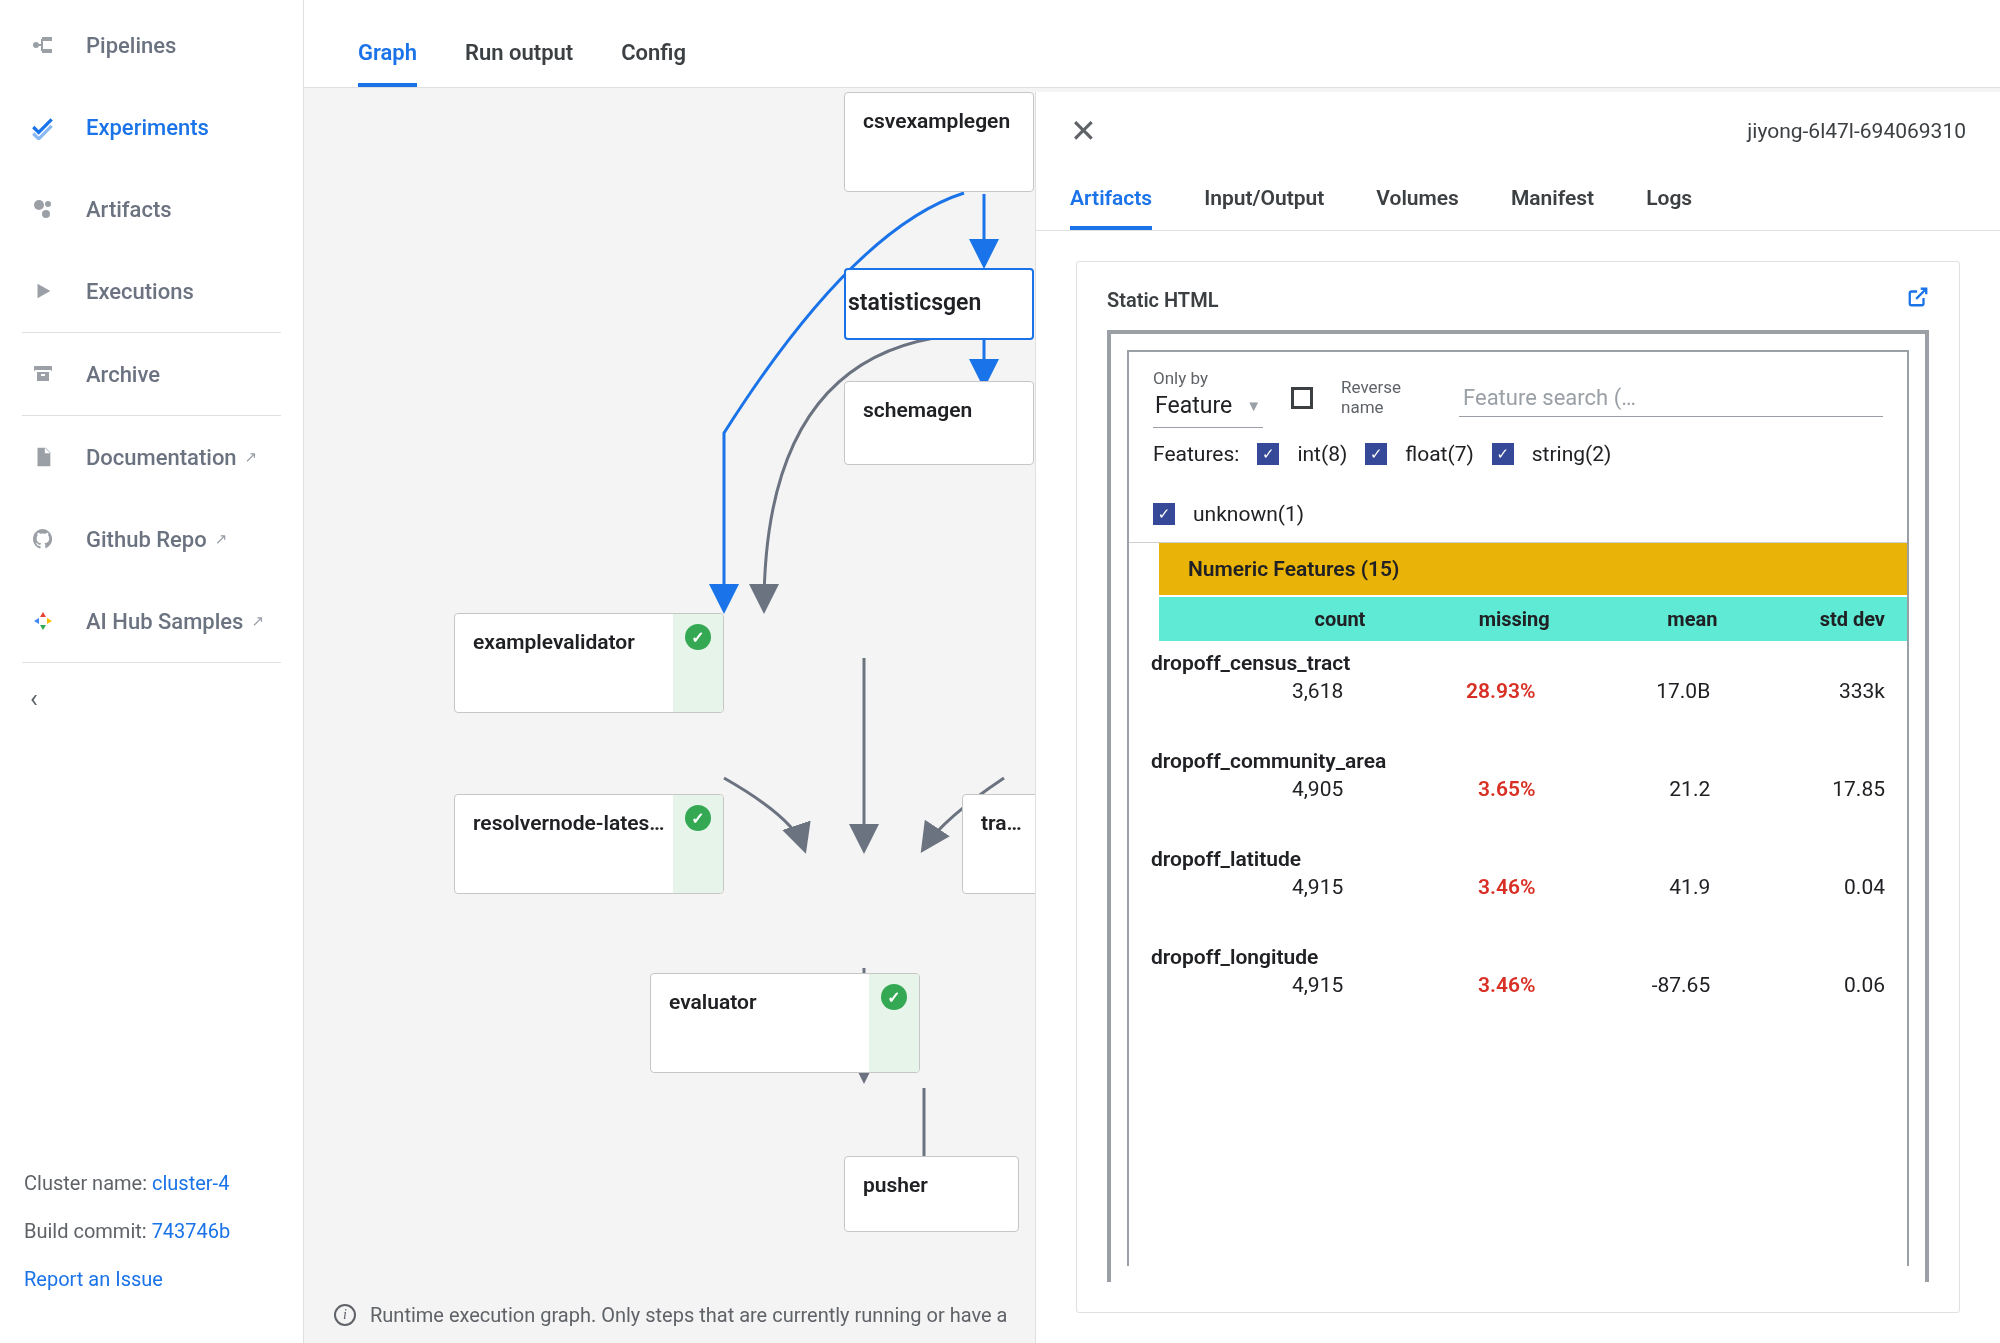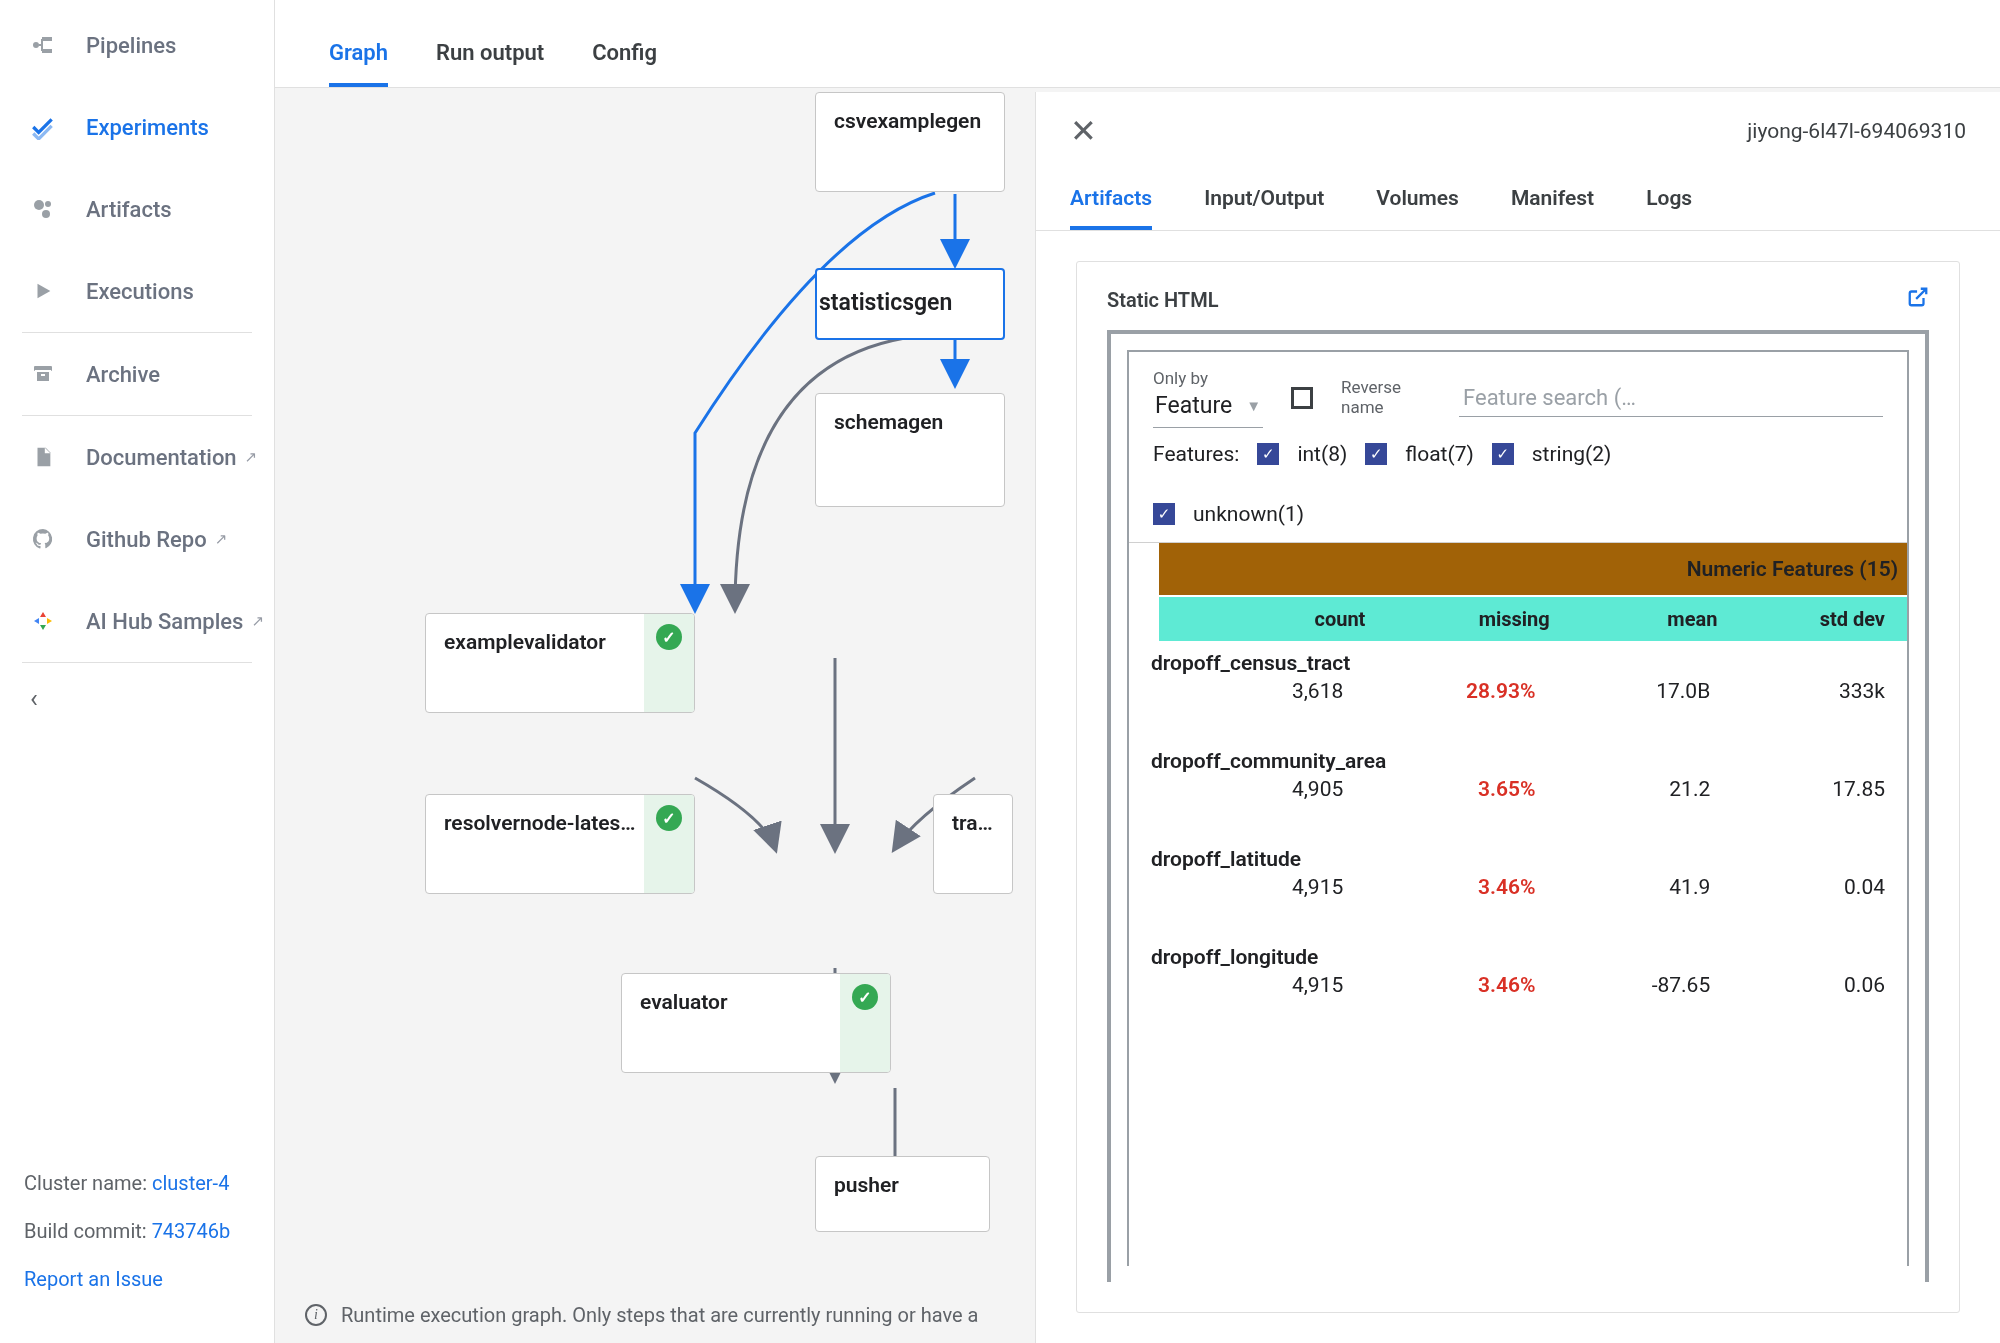--- a/index.html
+++ b/index.html
@@ -1,20 +1,20 @@
 <!DOCTYPE html>
 <html><head>
 <meta charset="utf-8">
 <style>
 * { margin: 0; padding: 0; box-sizing: border-box; font-family: -apple-system, BlinkMacSystemFont, "Segoe UI", Roboto, sans-serif; }
 body { width: 2000px; height: 1343px; overflow: hidden; background: #fff; }
 .app { display: flex; height: 100%; }
 
 
-.sidebar { width: 275px; background: #fff; border-right: 1px solid #e0e0e0; display: flex; flex-direction: column; padding-top: 4px; }
+.sidebar { width: 304px; background: #fff; border-right: 1px solid #e0e0e0; display: flex; flex-direction: column; padding-top: 4px; }
 .nav-item { display: flex; align-items: center; padding: 28px 0 28px 30px; cursor: pointer; font-size: 22px; font-weight: 500; color: #6b7280; }
 .nav-item .ic { width: 26px; height: 26px; margin-right: 30px; display: flex; align-items: center; justify-content: center; color: #9aa0a6; }
 .nav-item.active { color: #1a73e8; }
 .nav-item.active .ic { color: #1a73e8; }
 .nav-item .ext { font-size: 15px; margin-left: 8px; opacity: .7; }
 .nav-div { height: 1px; background: #e0e0e0; margin: 0 22px; }
 .collapse { padding: 20px 30px; color: #5f6368; font-size: 26px; cursor: pointer; }
 .sidebar-footer { margin-top: auto; padding: 0 24px 40px; font-size: 20px; color: #5f6368; line-height: 2.4; }
 .sidebar-footer a { color: #1a73e8; text-decoration: none; }
 
@@ -55,21 +55,21 @@
 .sortby { font-size: 17px; color: #5f6368; }
 .sel { display: flex; align-items: center; gap: 14px; border-bottom: 1px solid #9aa0a6; padding: 4px 2px 8px; font-size: 23px; color: #202124; }
 .sel .dd { color:#9aa0a6; font-size:15px; }
 .cb { width: 22px; height: 22px; border: 3px solid #3c4043; flex-shrink:0; }
 .cb.chk { background:#364898; border-color:#364898; color:#fff; display:flex; align-items:center; justify-content:center; font-size:15px; }
 .rev { font-size: 17px; color: #5f6368; line-height:1.15; }
 .search { flex:1; border-bottom:1px solid #9aa0a6; padding:6px 4px; font-size:22px; color:#9aa0a6; min-width:0; white-space:nowrap; overflow:hidden; text-overflow:ellipsis; }
 .row2 { display:flex; align-items:center; gap:18px; flex-wrap:wrap; margin-top:14px; font-size:21px; color:#202124; }
 
 
-.tbl-head1 { background:#a16207; padding:14px 9px; font-size:21px; font-weight:600; color:#202124; margin-left:30px;text-align:right; }
+.tbl-head1 { background:#eab308; padding:14px 29px; font-size:21px; font-weight:600; color:#202124; margin-left:30px; }
 .tbl-head2 { display:grid; grid-template-columns: 1.1fr 1.1fr 1fr 1fr; padding:10px 22px; background:#5eead4; font-size:20px; color:#202124; text-align:right; margin-left:30px; border-top:2px solid #fff;font-weight:bold; }
 .feat { padding:10px 22px 36px; }
 .feat .fn { font-size:21px; font-weight:600; color:#202124; margin-bottom:4px; }
 .feat .fr { display:grid; grid-template-columns: 1.1fr 1.1fr 1fr 1fr; font-size:21px; color:#202124; text-align:right; }
 .feat .fr .miss { color:#d93025; font-weight:600; }
 </style>
 </head>
 <body>
 
 <div class="app">
@@ -192,21 +192,21 @@
         <path d="M560 880 V990" stroke="#6b7280" stroke-width="3" fill="none" marker-end="url(#ag)"></path>
         <path d="M620 1000 L620 1100" stroke="#6b7280" stroke-width="3" fill="none" marker-end="url(#ag)"></path>
       </svg>
 
       <div class="node" style="left:540px;top:4px;width:190px;height:100px">
           <span class="nlabel">csvexamplegen</span>
         </div>
       <div class="node sel" style="left:540px;top:180px;width:190px;height:72px">
           <span class="nlabel">statisticsgen</span>
         </div>
-      <div class="node" style="left:540px;top:305px;width:190px;height:114px">
+      <div class="node" style="left:540px;top:293px;width:190px;height:84px">
           <span class="nlabel">schemagen</span>
         </div>
       <div class="node" style="left:150px;top:525px;width:270px;height:100px;padding-right:58px">
           <span class="nlabel">examplevalidator</span>
           <div class="status">
             <div class="chk">✓</div>
           </div>
         </div>
       <div class="node" style="left:150px;top:706px;width:270px;height:100px;padding-right:58px">
           <span class="nlabel">resolvernode-lates…</span>

